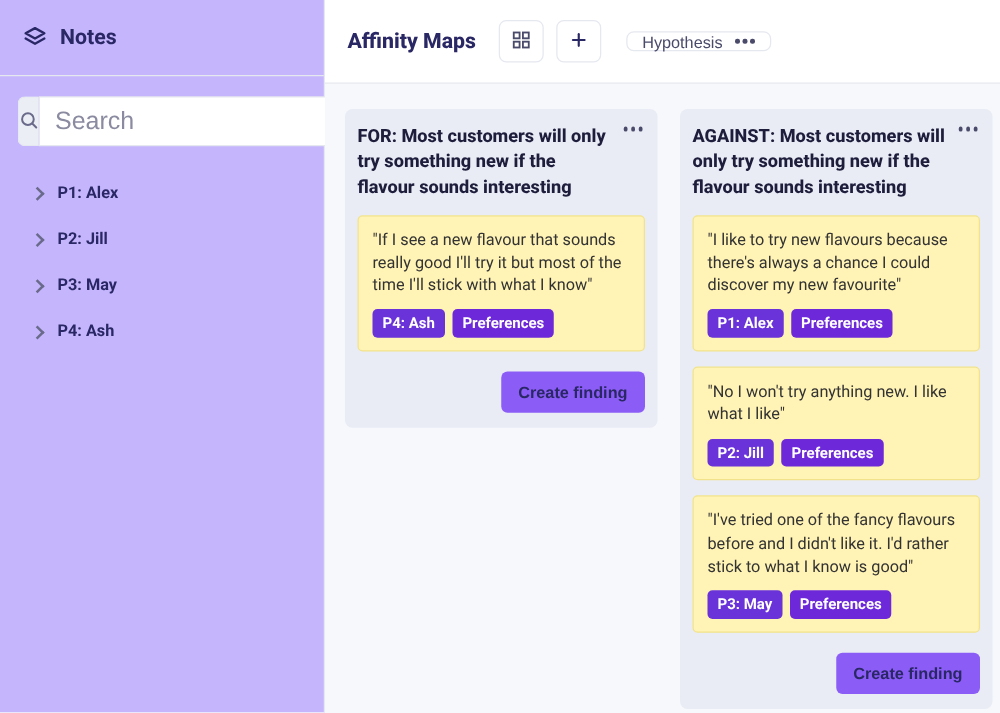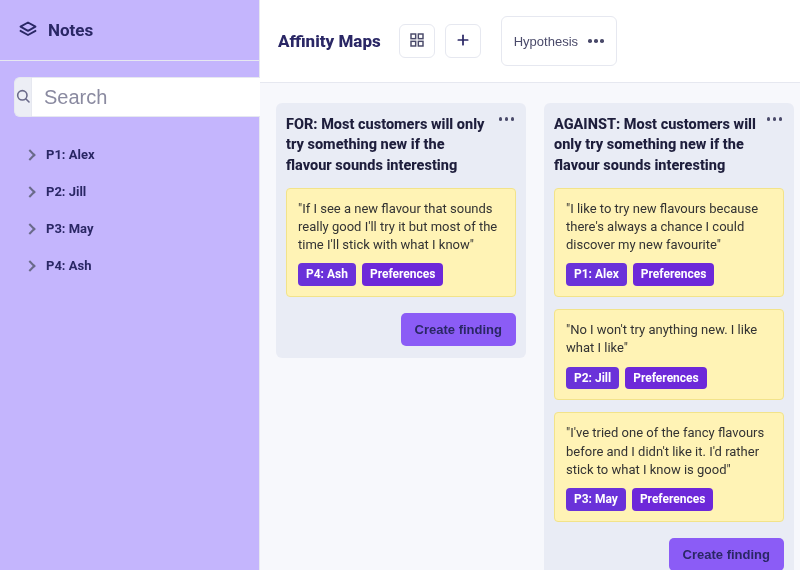--- a/index.html
+++ b/index.html
@@ -117,21 +117,21 @@
     .icon-btn {
       width: 36px;
       height: 34px;
       border: 1px solid #e6e8f0;
       background: #fff;
       border-radius: 6px;
       display: flex; align-items: center; justify-content: center;
       cursor: pointer;
     }
     .chip-btn {
-      height: 50px;
+      height: 16px;
       border: 1px solid #e6e8f0;
       background: #fff;
       border-radius: 6px;
       padding: 0 12px;
       display: flex;
       align-items: center;
       gap: 10px;
       color: #4a4a6a;
       font-size: 13px;
       cursor: pointer;

